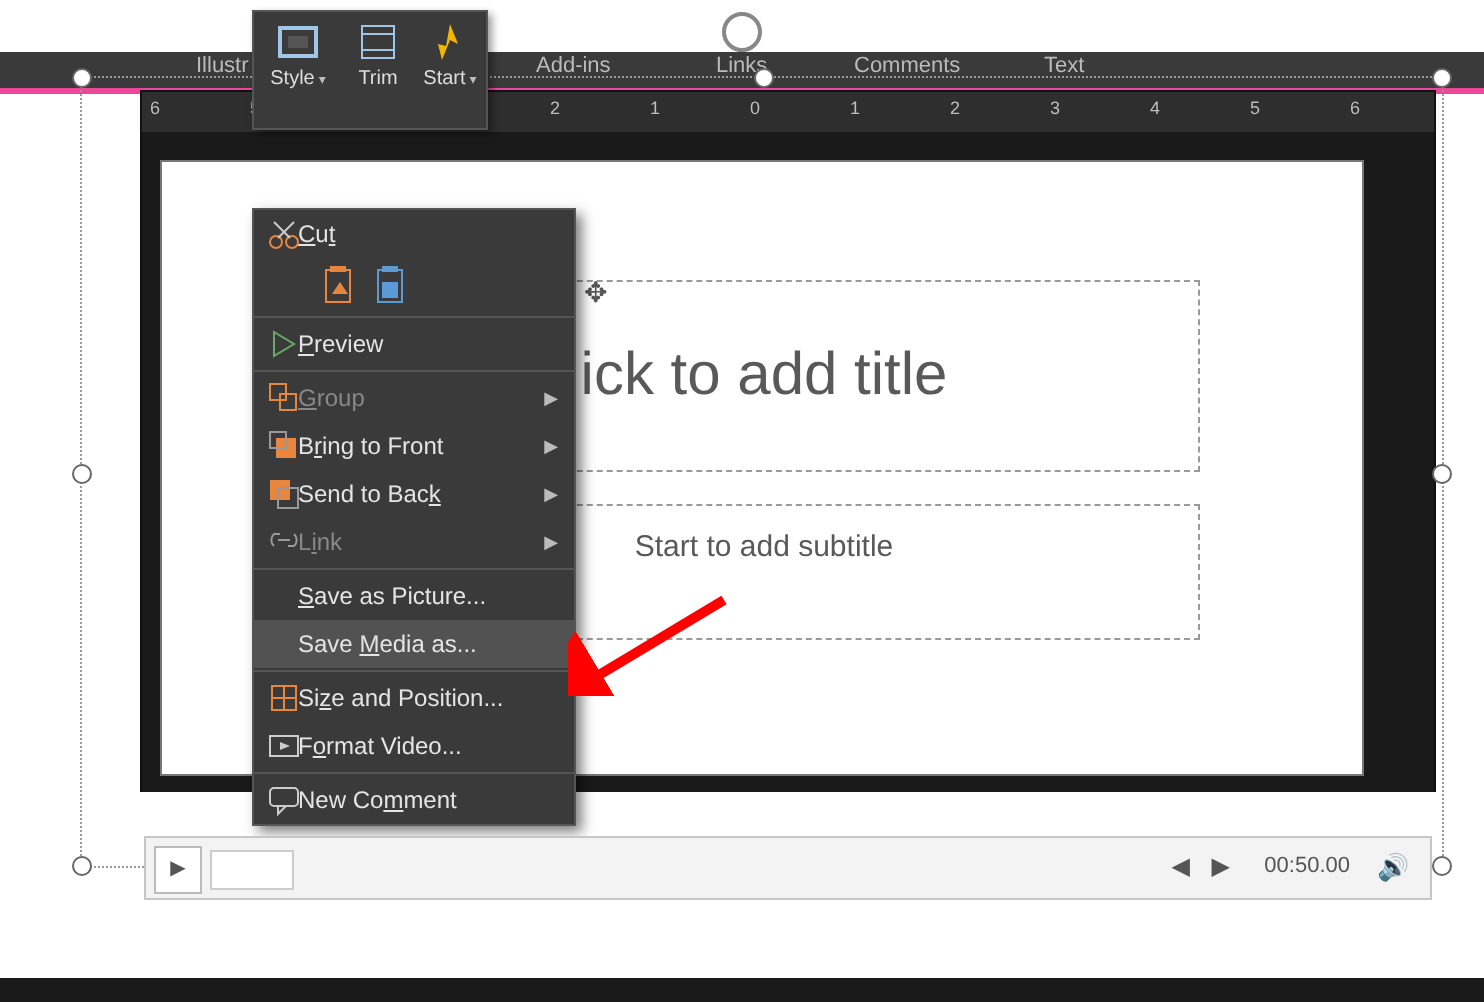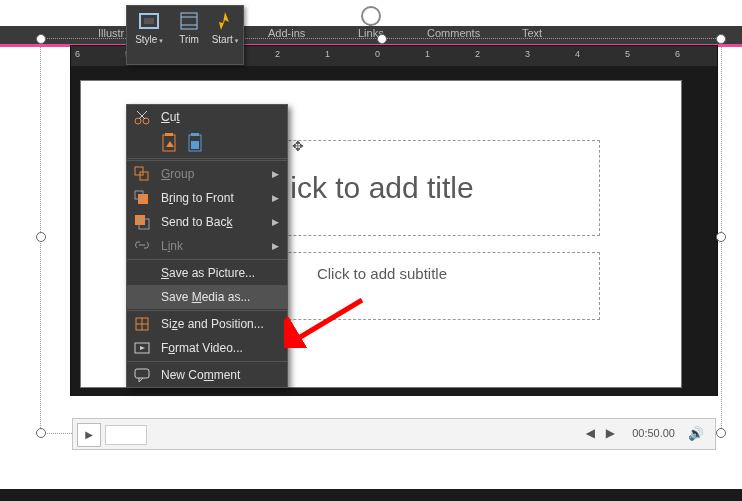--- a/index.html
+++ b/index.html
@@ -15,21 +15,21 @@
   .sub-box{position:absolute;left:164px;top:252px;width:434px;height:66px;border:1px dashed #999}
   .sub-text{position:absolute;left:0;right:0;top:12px;text-align:center;color:#595959;font-size:15px}
   .outer-sel{position:absolute;left:40px;top:38px;width:680px;height:394px;border:1px dotted #999}
   
   .ribbon{position:absolute;left:126px;top:5px;width:116px;height:58px;background:#3a3a3a;border:1px solid #555;box-shadow:2px 2px 4px rgba(0,0,0,.4)}
   .rib-item{position:absolute;top:4px;width:36px;text-align:center;color:#ddd;font-size:10px}
   .rib-ico{width:22px;height:22px;margin:0 auto 2px;display:block}
   .drop-tri{font-size:7px;color:#bbb;margin-left:2px}
   
   .menu{position:absolute;left:126px;top:104px;width:160px;background:#3a3a3a;border:1px solid #555;box-shadow:3px 3px 6px rgba(0,0,0,.5);color:#e4e4e4}
-  .mi{height:24px;line-height:24px;position:relative;padding-left:34px;font-size:12px;white-space:nowrap}
+  .mi{height:24px;line-height:24px;position:relative;padding-left:22px;font-size:12px;white-space:nowrap}
   .mi.hl{background:#525252}
   .mi .arw{position:absolute;right:8px;top:0;font-size:9px;color:#bbb}
   .mi .ico{position:absolute;left:7px;top:4px;width:16px;height:16px}
   .mi u{text-decoration:underline}
   .sep{height:1px;background:#555;margin:1px 0}
   .paste-row{height:28px;position:relative}
   .paste-row .pico{position:absolute;top:4px;width:20px;height:20px}
   
   .media-bar{position:absolute;left:72px;right:26px;top:418px;height:30px;background:#f3f3f3;border:1px solid #c6c6c6}
   .play-btn{position:absolute;left:4px;top:4px;width:22px;height:22px;background:#fff;border:1px solid #bbb;text-align:center;line-height:22px;font-size:10px;color:#555}
@@ -86,21 +86,21 @@
   <div class="handle" style="left:50%;top:-5px;margin-left:-4px"></div>
   <div class="handle" style="left:50%;bottom:-5px;margin-left:-4px"></div>
   <div class="handle" style="top:50%;left:-5px;margin-top:-4px"></div>
   <div class="handle" style="top:50%;right:-5px;margin-top:-4px"></div>
 </div>
 
 <div class="title-box">
   <div class="title-text">ick to add title</div>
 </div>
 <div class="sub-box">
-  <div class="sub-text">Click to add subtitle</div>
+  <div class="sub-text">Start to add subtitle</div>
 </div>
 
 <span class="cursor-ghost">✥</span>
 
 <div class="ribbon">
   <div class="rib-item" style="left:4px">
     <svg class="rib-ico">
         <rect x="2" y="4" width="18" height="14" fill="none" stroke="#9fc5e8" stroke-width="2"></rect>
         <rect x="6" y="8" width="10" height="6" fill="#555"></rect>
       </svg>
@@ -138,20 +138,26 @@
         <rect x="4" y="0" width="8" height="3" fill="#e8863d"></rect>
         <path d="M9 8 L13 14 L5 14 Z" fill="#e8863d"></path>
       </svg>
     <svg class="pico" style="left:60px">
         <rect x="2" y="2" width="12" height="16" fill="none" stroke="#5b9bd5"></rect>
         <rect x="4" y="0" width="8" height="3" fill="#5b9bd5"></rect>
         <rect x="4" y="8" width="8" height="8" fill="#5b9bd5"></rect>
       </svg>
   </div>
   <div class="sep"></div>
+  <div class="mi">
+    <svg class="ico">
+        <path d="M3 2 L13 8 L3 14 Z" fill="none" stroke="#6a6"></path>
+      </svg>
+    <span><u>P</u>review</span>
+  </div>
   <div class="sep"></div>
   <div class="mi">
     <svg class="ico">
         <rect x="1" y="1" width="8" height="8" fill="none" stroke="#e8863d"></rect>
         <rect x="6" y="6" width="8" height="8" fill="none" stroke="#e8863d"></rect>
       </svg>
     <span style="color:#888"><u>G</u>roup</span><span class="arw">▶</span>
   </div>
   <div class="mi">
     <svg class="ico">

